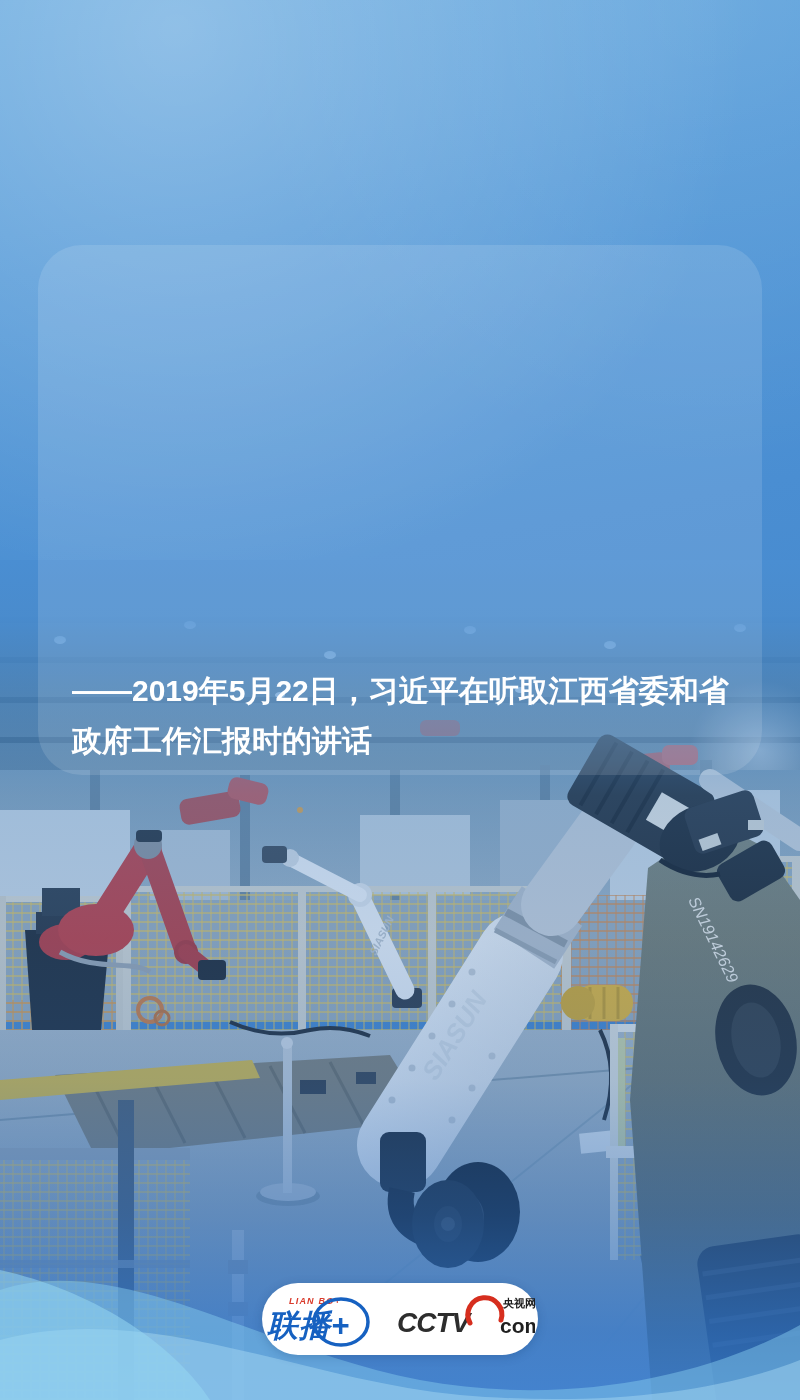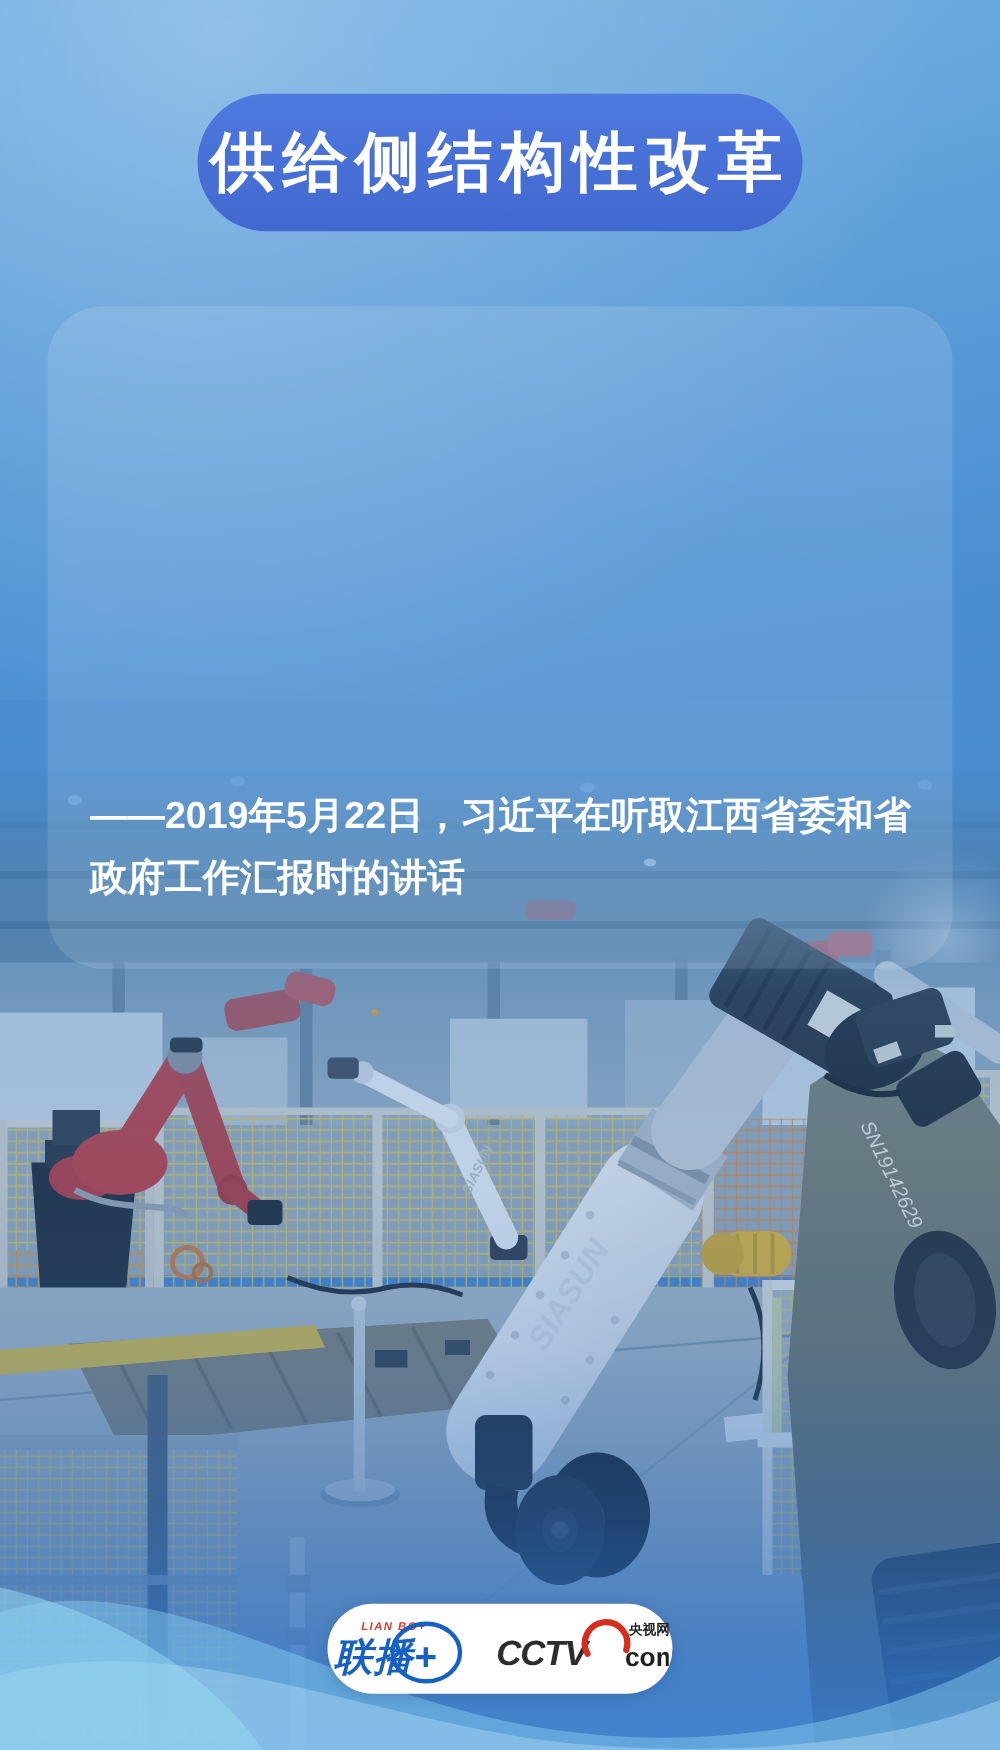--- a/index.html
+++ b/index.html
@@ -37,21 +37,21 @@
   .quote-panel{
     position:absolute;left:38px;top:245px;width:724px;height:530px;z-index:4;
     border-radius:44px;background:rgba(255,255,255,0.12);
   }
   .quote{
     position:absolute;left:72px;top:291px;width:658px;z-index:6;margin:0;
     color:#fff;font-size:33px;font-weight:bold;line-height:50px;
     text-align:justify;text-indent:2em;word-break:break-all;
   }
   .attribution{
-    position:absolute;left:72px;top:628px;width:662px;z-index:6;margin:0;
+    position:absolute;left:72px;top:666px;width:662px;z-index:6;margin:0;
     color:#fff;font-size:30px;font-weight:bold;line-height:50px;
     text-align:left;word-break:break-all;
   }
   .footer-pill{
     position:absolute;left:262px;top:1283px;width:276px;height:72px;z-index:7;
     background:#fff;border-radius:36px;display:flex;align-items:center;justify-content:center;gap:26px;
     box-shadow:0 2px 10px rgba(20,60,110,0.25);
   }
   .logo{display:block;}
 </style>
@@ -325,23 +325,20 @@
   </svg>
 
   <div class="photo-overlay"></div>
 
   <svg class="waves" viewBox="0 0 800 170" aria-hidden="true">
     <path d="M0,60 C120,20 260,120 420,150 C560,176 700,150 800,95 L800,170 L0,170 Z" fill="rgba(130,200,235,0.50)"></path>
     <path d="M0,110 C150,70 300,150 460,165 C600,177 720,162 800,130 L800,170 L0,170 Z" fill="rgba(170,220,245,0.45)"></path>
     <path d="M0,40 C90,60 170,110 210,170 L0,170 Z" fill="rgba(150,215,242,0.55)"></path>
   </svg>
 
-  <div class="title-pill">
-    <span>供给侧结构性改革</span>
-  </div>
 
   <div class="quote-panel"></div>
   <p class="attribution">——2019年5月22日，习近平在听取江西省委和省政府工作汇报时的讲话</p>
 
   <div class="footer-pill">
     <svg class="logo" width="106" height="58" viewBox="0 0 106 58">
       <text x="24" y="14" font-size="9" font-weight="bold" font-style="italic" fill="#d93a2b" letter-spacing="1.2" font-family="Liberation Sans, DejaVu Sans, sans-serif">LIAN BO+</text>
       <text x="2" y="46" font-size="31" font-weight="bold" font-style="italic" fill="#1661c1" letter-spacing="1" font-family="Liberation Sans, DejaVu Sans, sans-serif">联播+</text>
       <ellipse cx="76" cy="32" rx="27" ry="23" stroke="#1661c1" stroke-width="3.5" fill="none"></ellipse>
     </svg>

